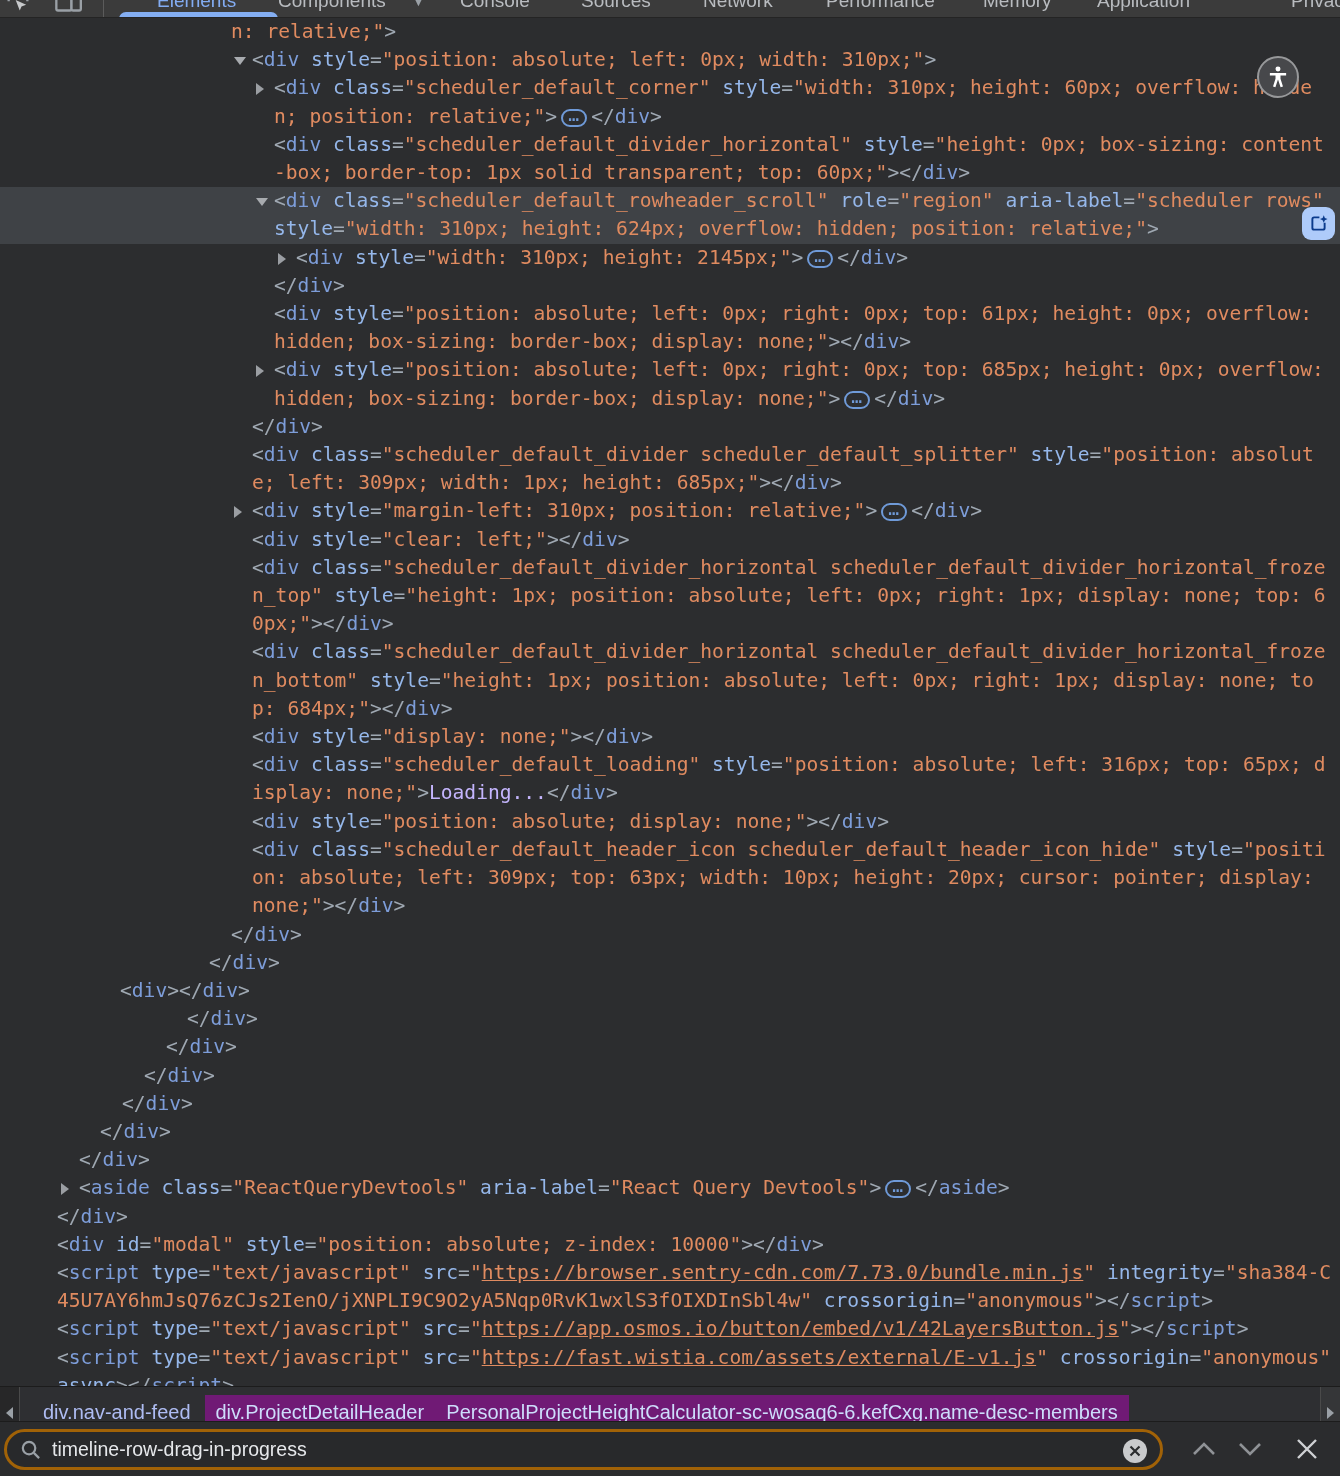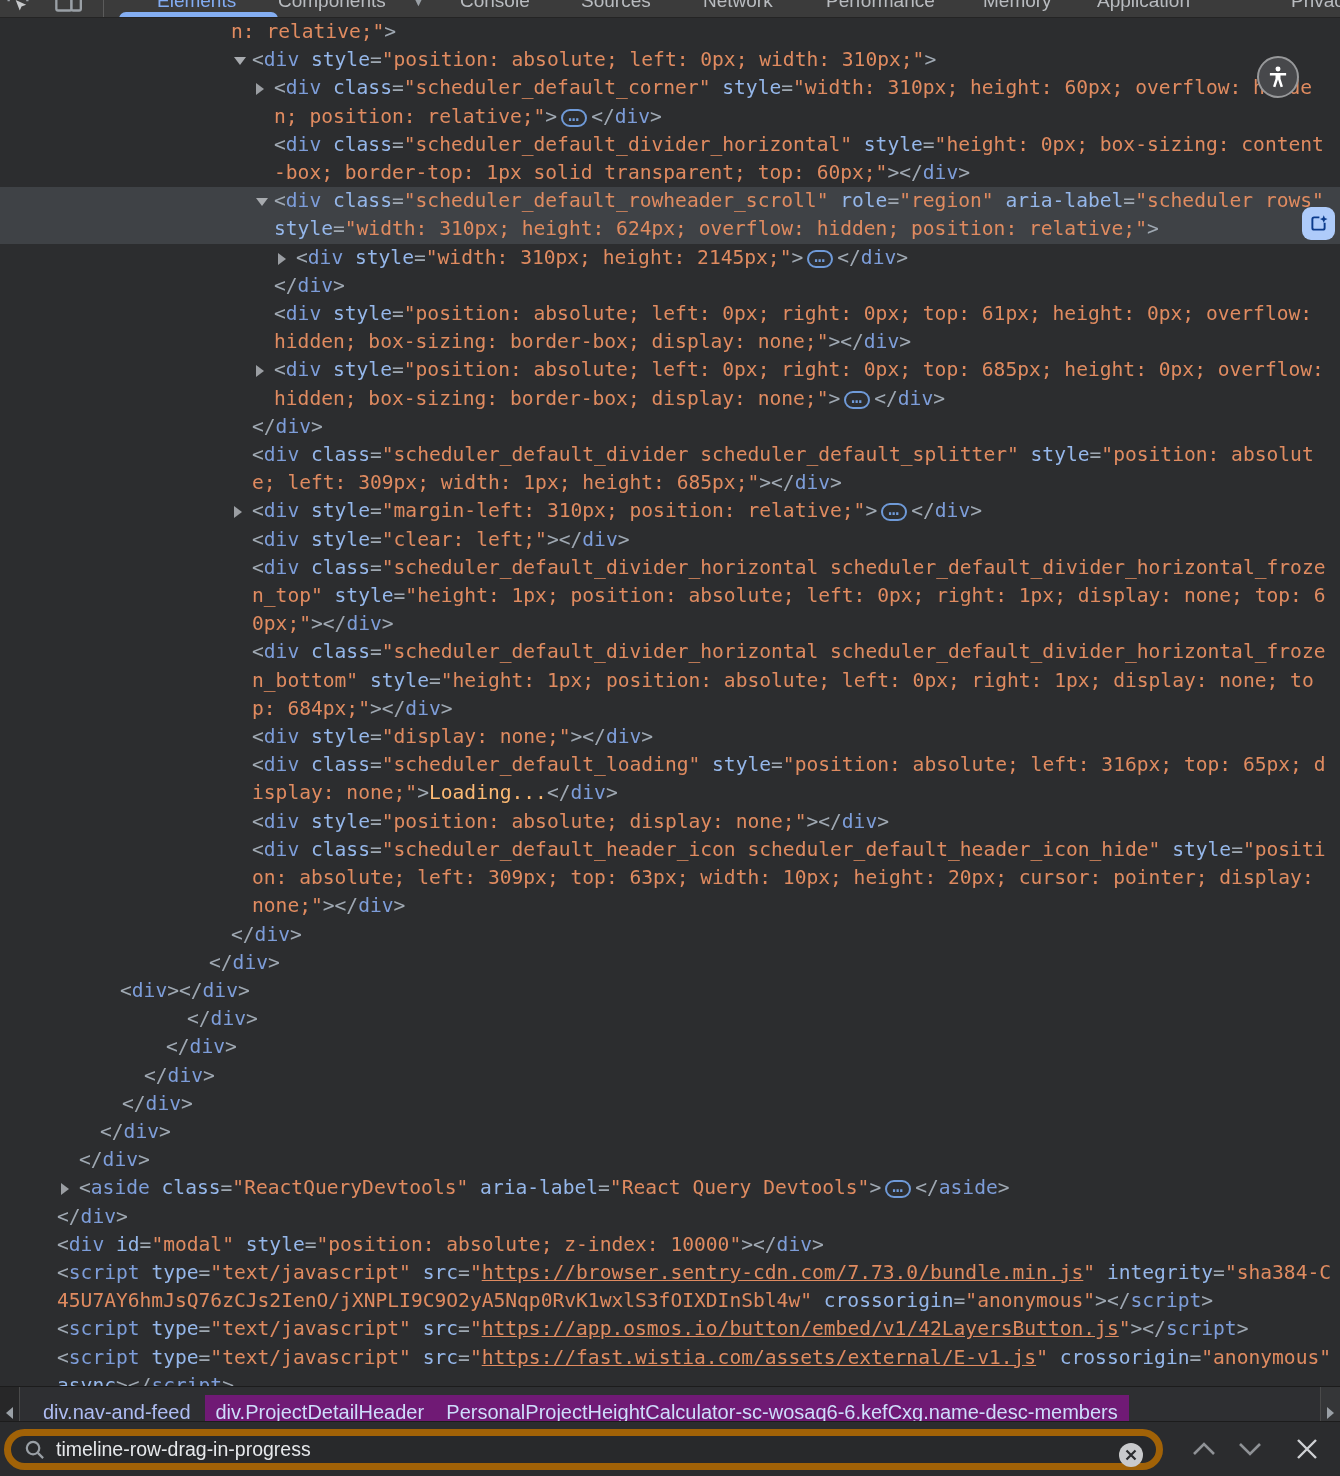--- a/index.html
+++ b/index.html
@@ -22,21 +22,21 @@
   .code { position:absolute; top:18px; left:0; right:0; bottom:90px; background:#2c2d2f;
           overflow:hidden; font-family:"DejaVu Sans Mono", monospace;
           font-size:19.6px; line-height:28.2px; }
   .line { position:relative; white-space:pre-wrap; word-break:break-all; padding-right:8px; }
   .line.selected { background:#3f4246; }
   .tk-p { color:#9fa8b2; }
   .tk-t { color:#7d9dd9; }
   .tk-a { color:#95b7ea; }
   .tk-v { color:#e08b60; }
   .tk-l { color:#e08b60; text-decoration:underline; cursor:pointer; }
-  .tk-c { color:#fdba74; }
+  .tk-c { color:#c4b5fd; }
   .tk-x { color:#d5d9dd; }
   .arrow { position:absolute; top:9px; width:0; height:0; }
   .tri-right { border-left:8px solid #9b9ea3; border-top:6px solid transparent; border-bottom:6px solid transparent; }
   .tri-down  { border-top:8px solid #a8abaf; border-left:6px solid transparent; border-right:6px solid transparent; margin-top:2px; }
   .ellipsis { display:inline-block; vertical-align:2px; min-width:26px; height:18px;
           border:2px solid #6f9ad8; border-radius:10px; color:#6f9ad8; text-align:center;
           line-height:8px; font-size:18px; margin:0 4px; letter-spacing:1px; }
   .ai-badge { position:absolute; right:5px; bottom:4px; width:33px; height:33px;
           background:#aecbfa; border-radius:9px; display:flex; align-items:center;
           justify-content:center; cursor:pointer; }
@@ -59,21 +59,21 @@
   .crumb { padding:0 11px; height:35px; display:flex; align-items:center; color:#aebcf2;
           cursor:pointer; }
   .crumb.sel { background:#701a75; color:#cdddfb; margin-left:3px; }
   .tri-l { width:0;height:0;border-right:7px solid #9aa0a6;border-top:6px solid transparent;border-bottom:6px solid transparent; }
   .tri-r { width:0;height:0;border-left:7px solid #9aa0a6;border-top:6px solid transparent;border-bottom:6px solid transparent; }
 
   
   .searchbar { position:absolute; left:0; top:1421px; width:1340px; height:55px;
           background:#2b2c2e; border-top:1px solid #1c1c1c; z-index:5; }
   .search-pill { position:absolute; left:4px; top:7px; width:1159px; height:41px;
-          border:7px solid #a16207; border-radius:22px; background:#28292b;
+          border:3px solid #a16207; border-radius:22px; background:#28292b;
           display:flex; align-items:center; padding:0 46px 0 12px; }
   .search-input { flex:1; background:transparent; border:none; outline:none;
           color:#e6e8eb; font-size:19.5px; font-family:"Liberation Sans", sans-serif;
           padding-left:10px; }
   .clear-btn { position:absolute; right:13px; top:7px; width:24px; height:24px; border-radius:50%;
           background:#c9cacc; display:flex; align-items:center; justify-content:center; cursor:pointer; }
   .nav-btn { position:absolute; top:14px; cursor:pointer; }
 </style>
 </head>
 <body>

